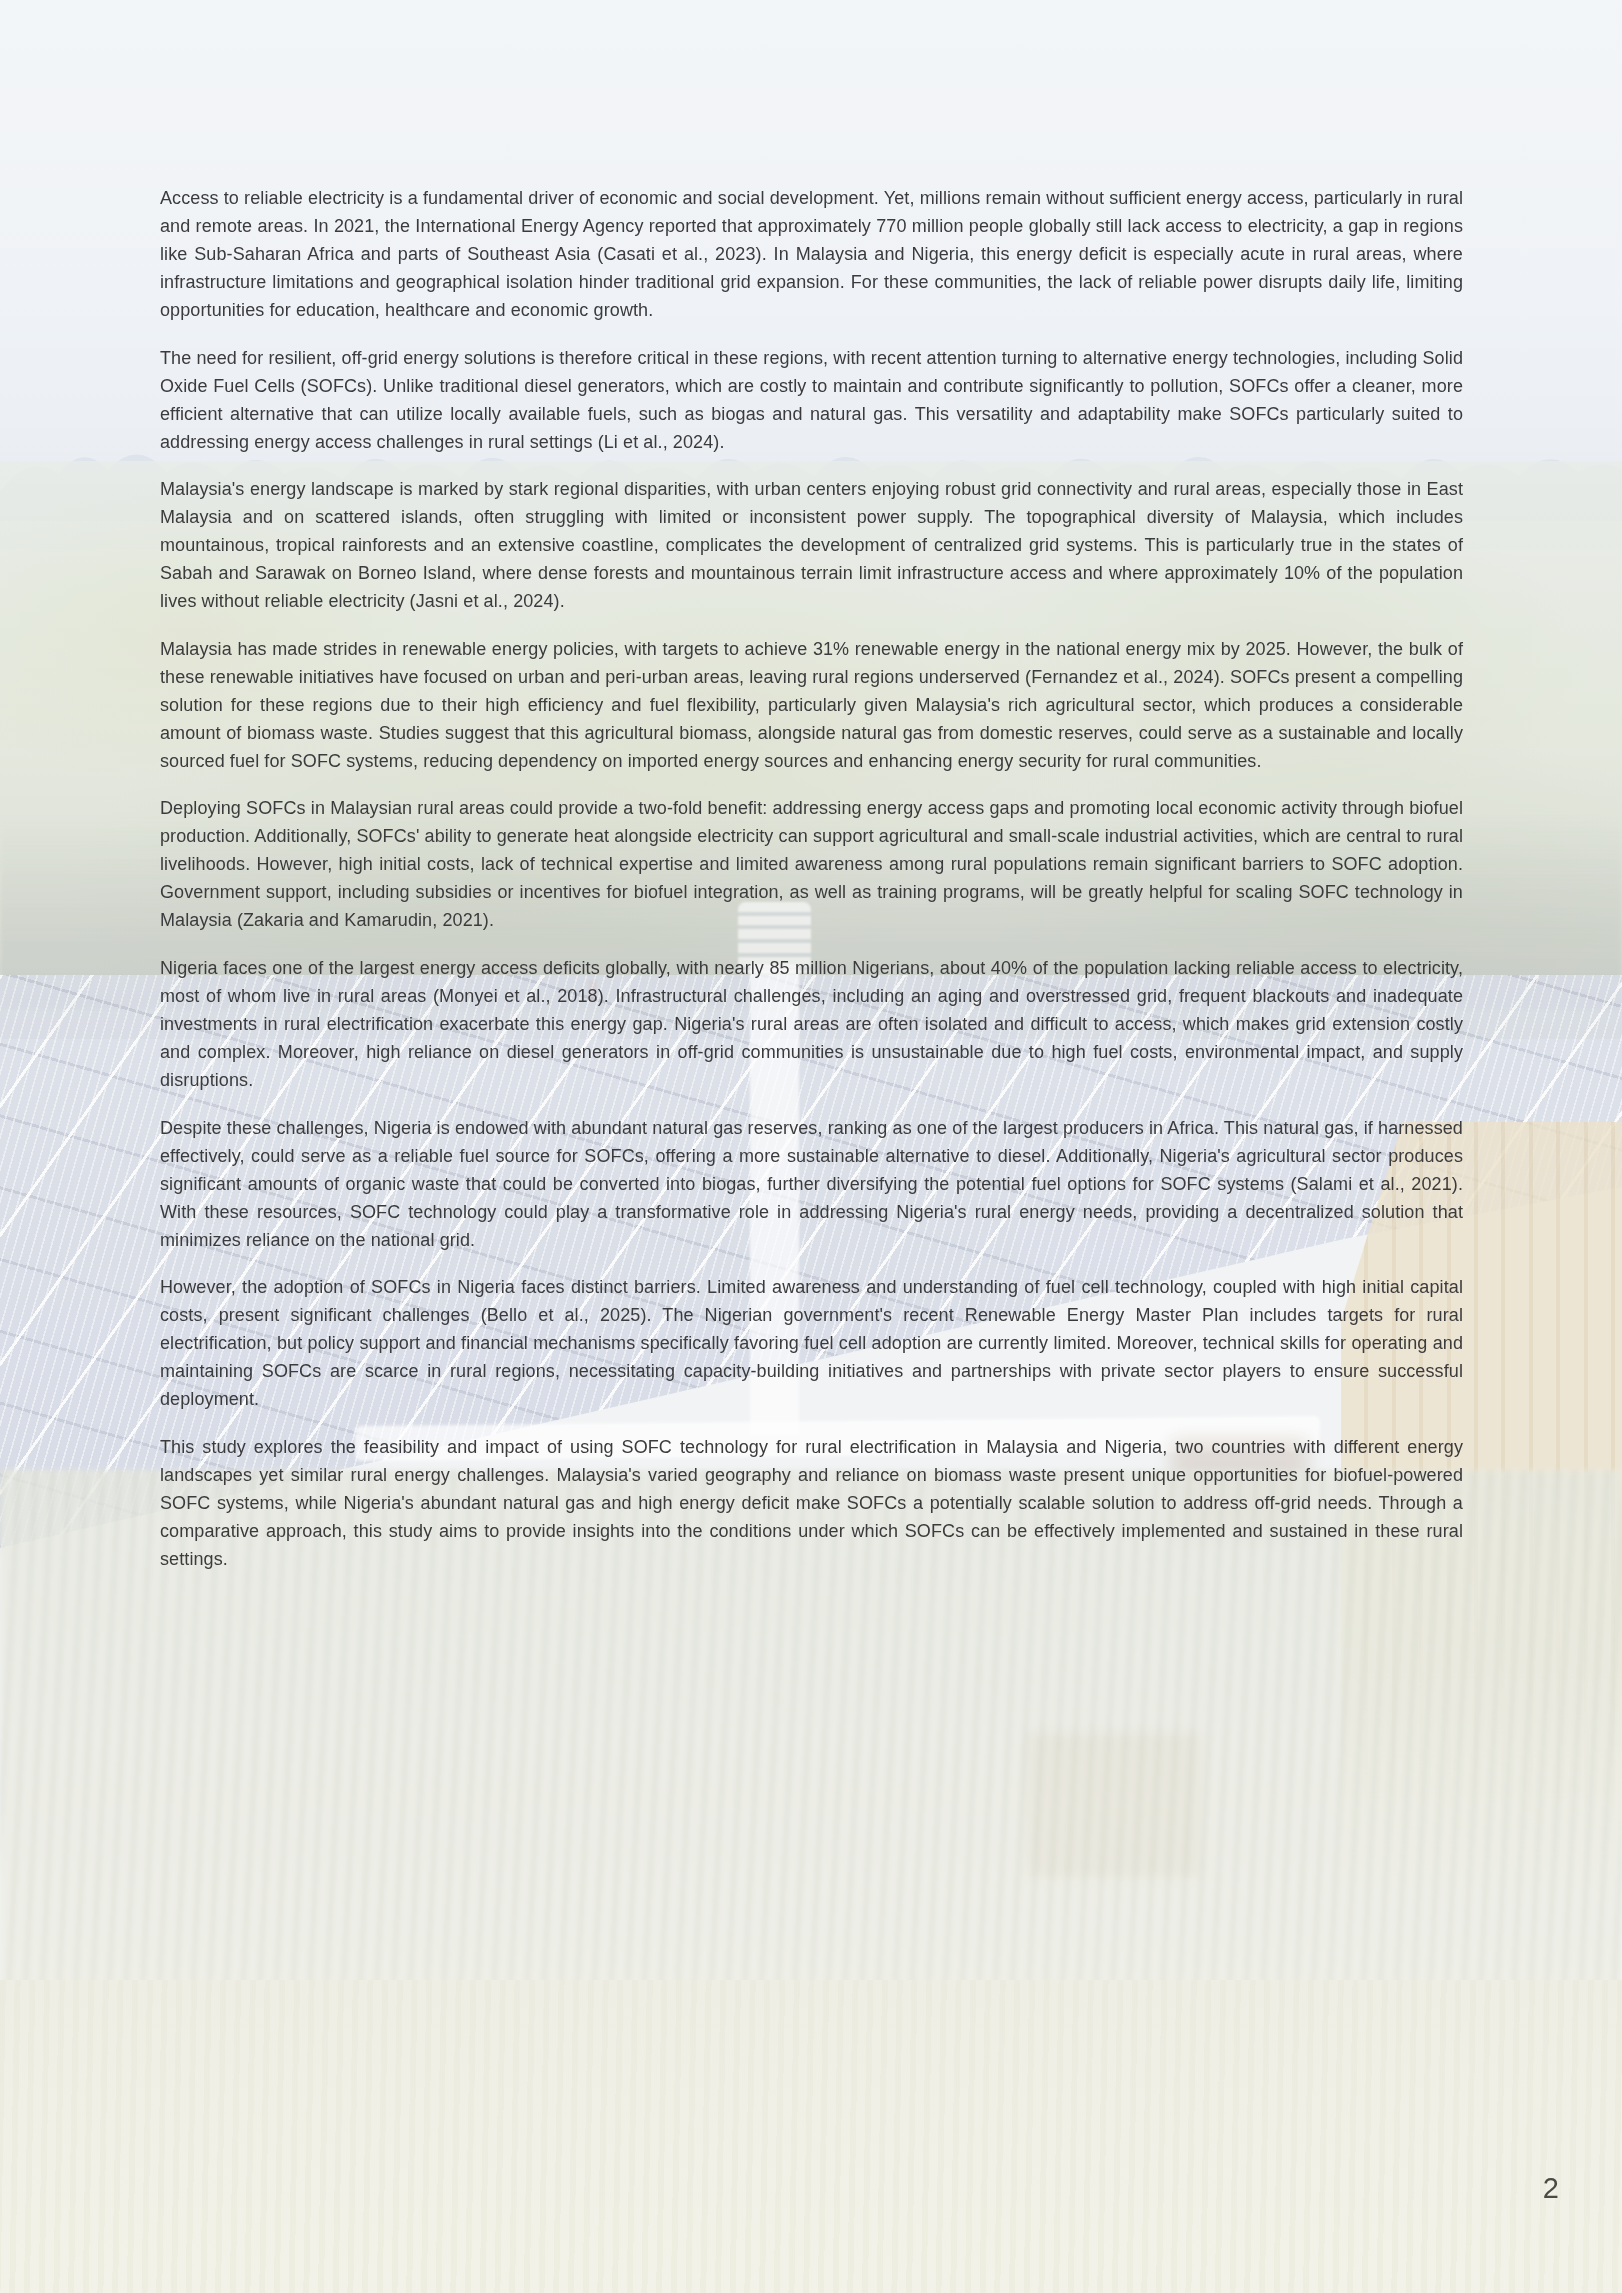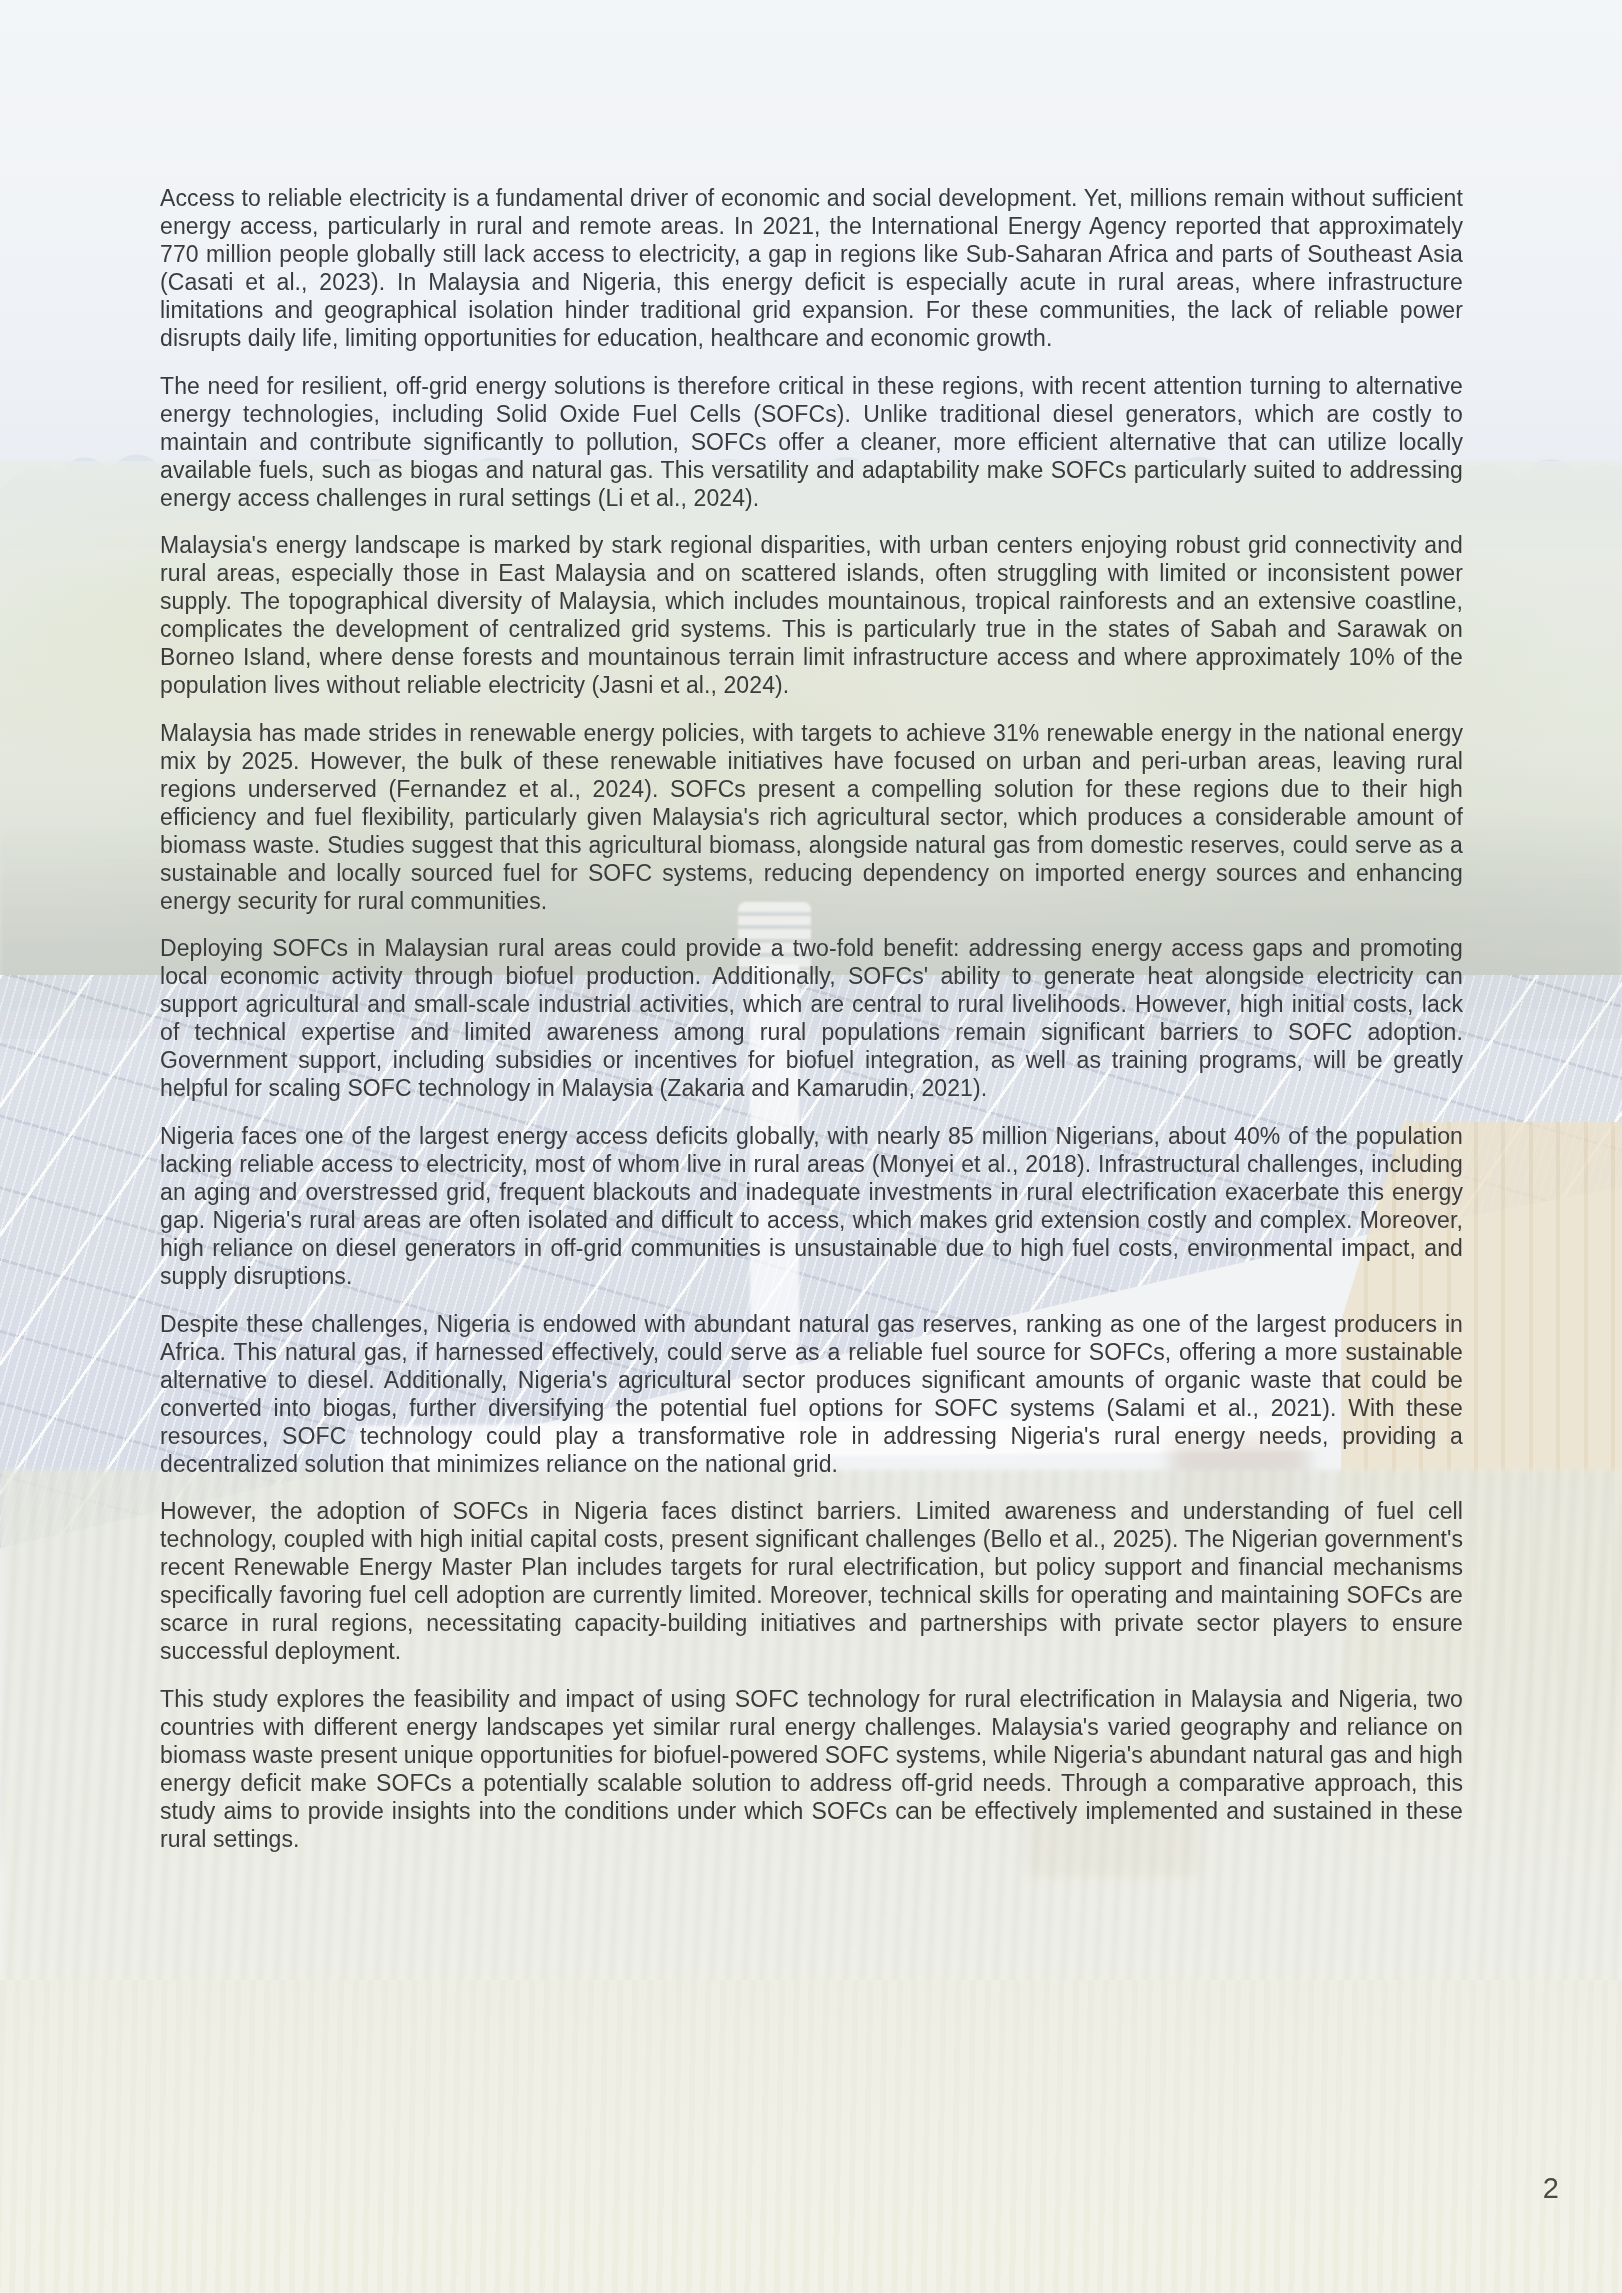--- a/index.html
+++ b/index.html
@@ -98,21 +98,21 @@
   .content {
     position:absolute; z-index:1;
     left:160px; top:184px; width:1303px;
     color:#3b3b3d;
   }
   .heading {
     font-size:20px; font-weight:bold; color:#3d3d55;
     margin:0 0 34px 0;
   }
   .para {
-    font-size:23px; line-height:28px;
+    font-size:18px; line-height:28px;
     text-align:justify; margin:0 0 19.6px 0;
     letter-spacing:0.1px;
   }
   .page-number {
     position:absolute; z-index:1;
     right:63px; top:2172px;
     font-size:29px; color:#4b4b45;
   }
 </style>
 </head>

